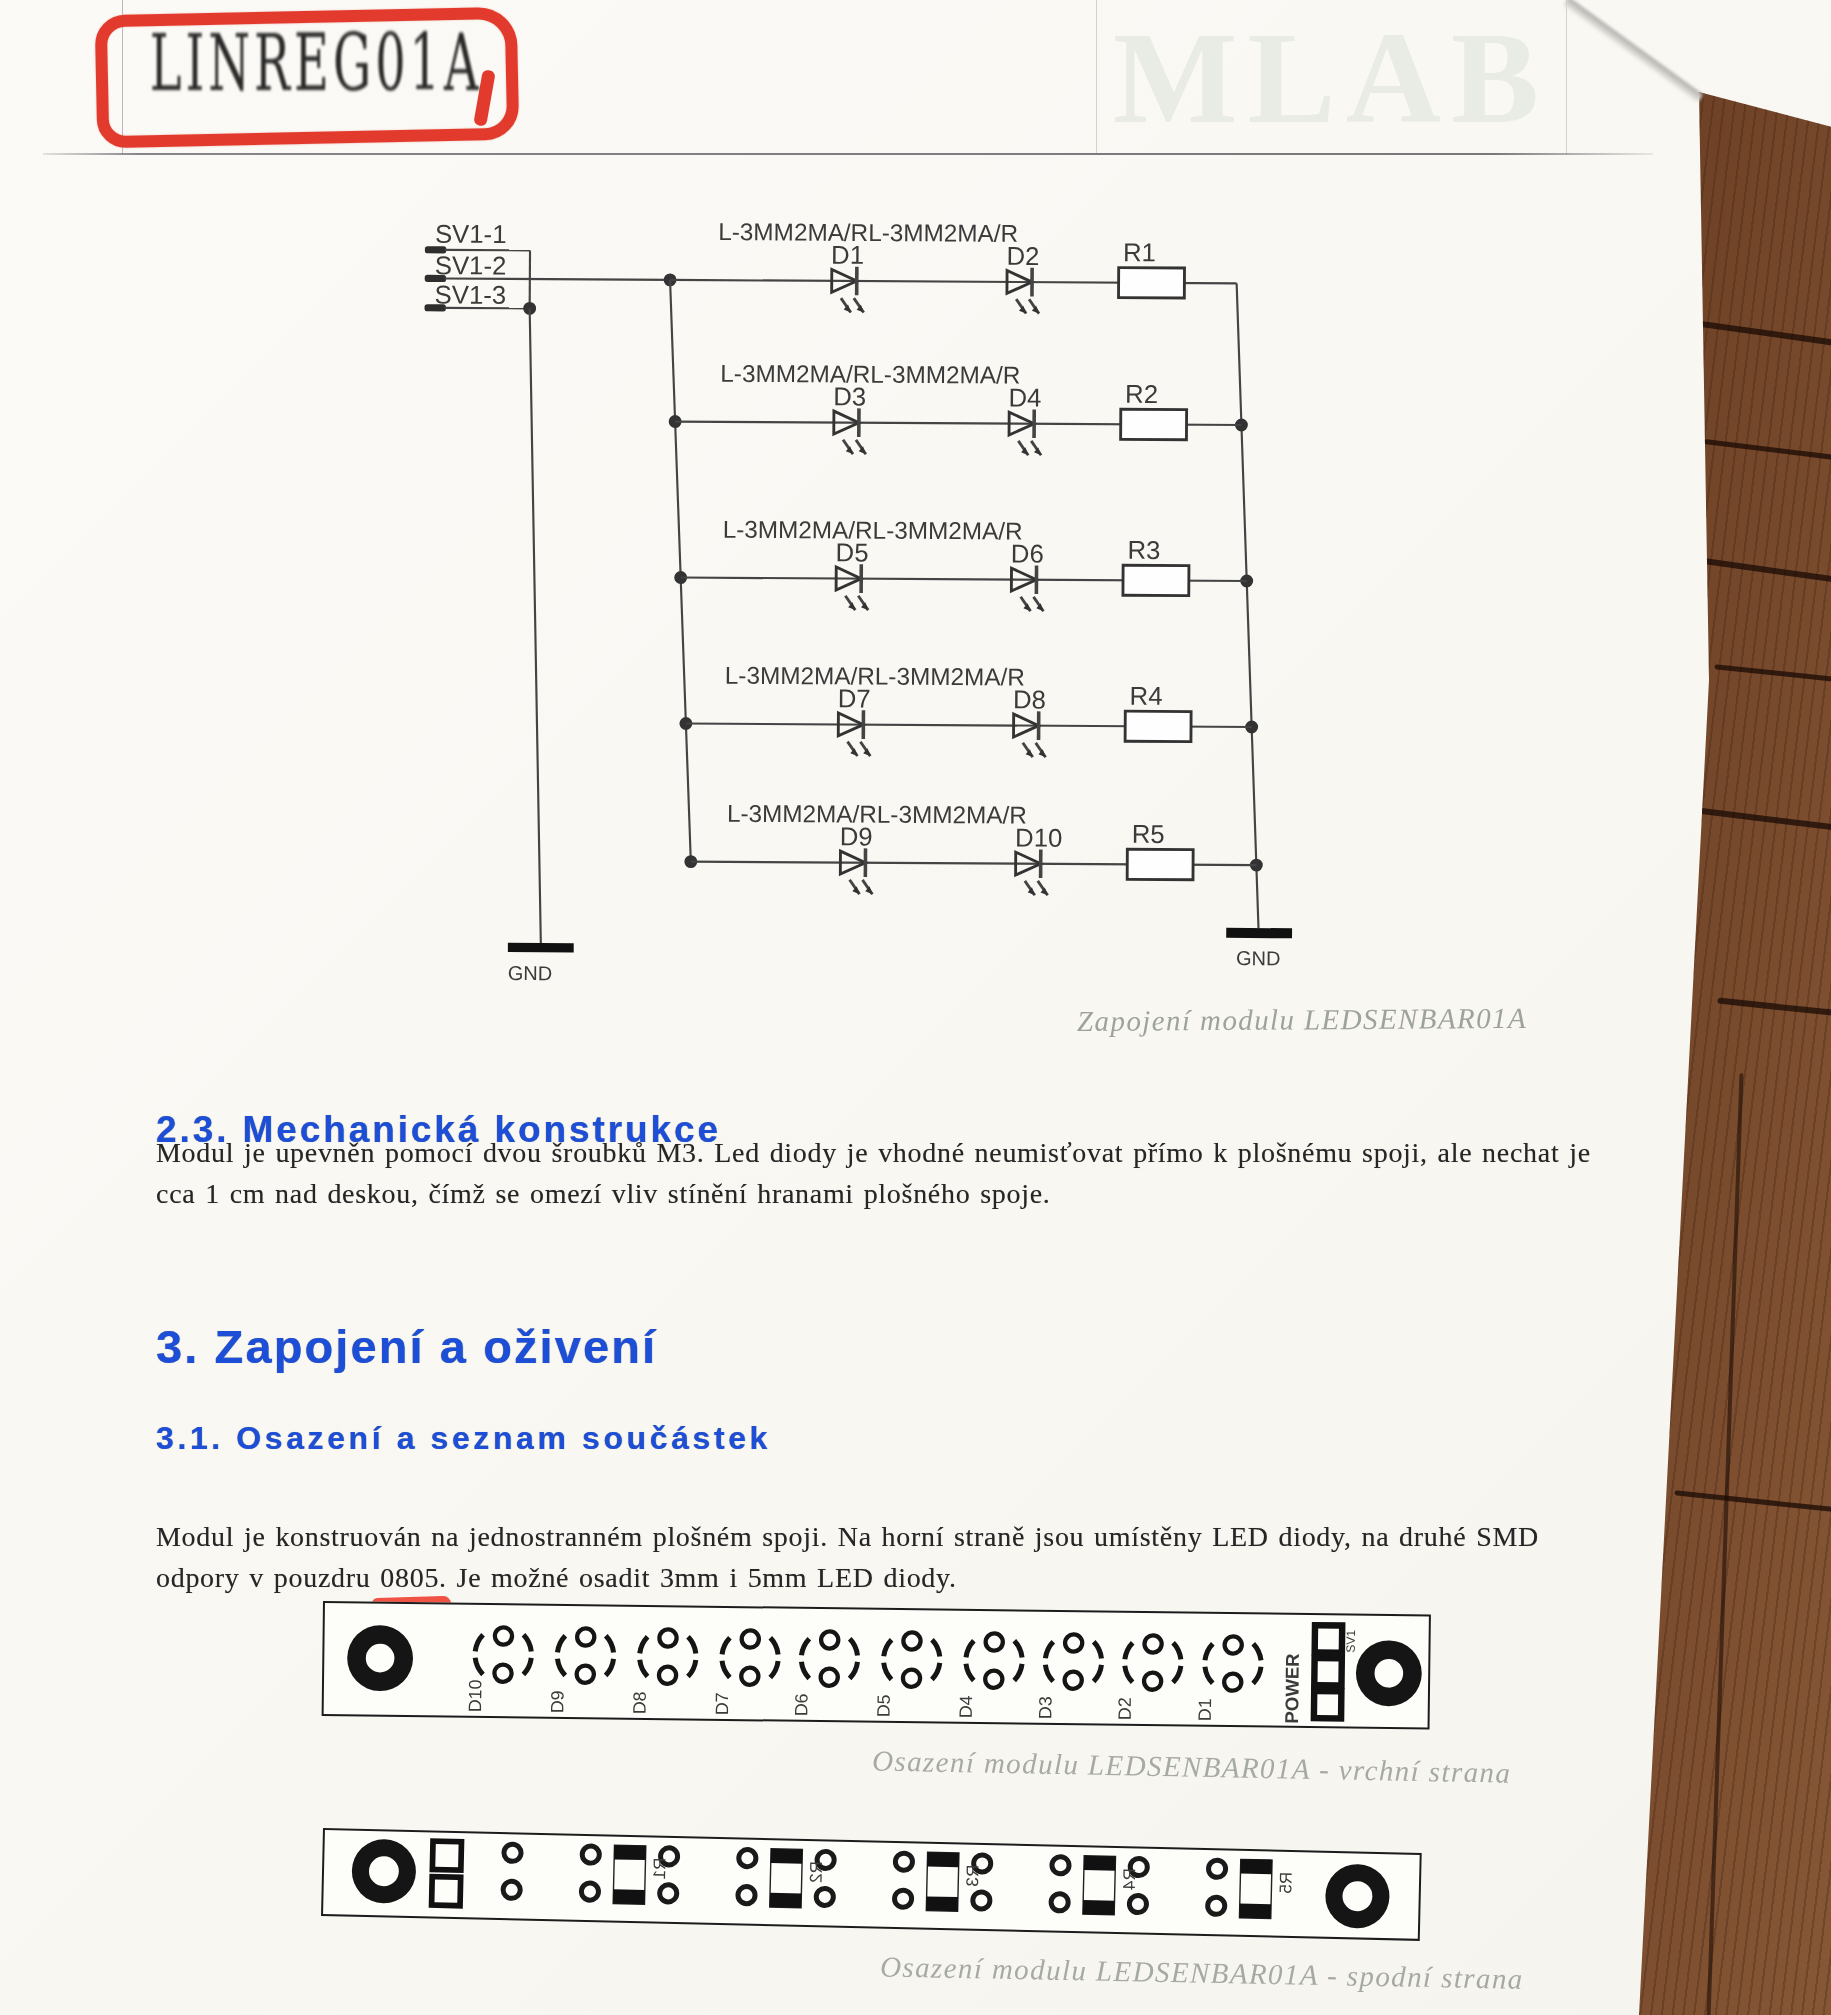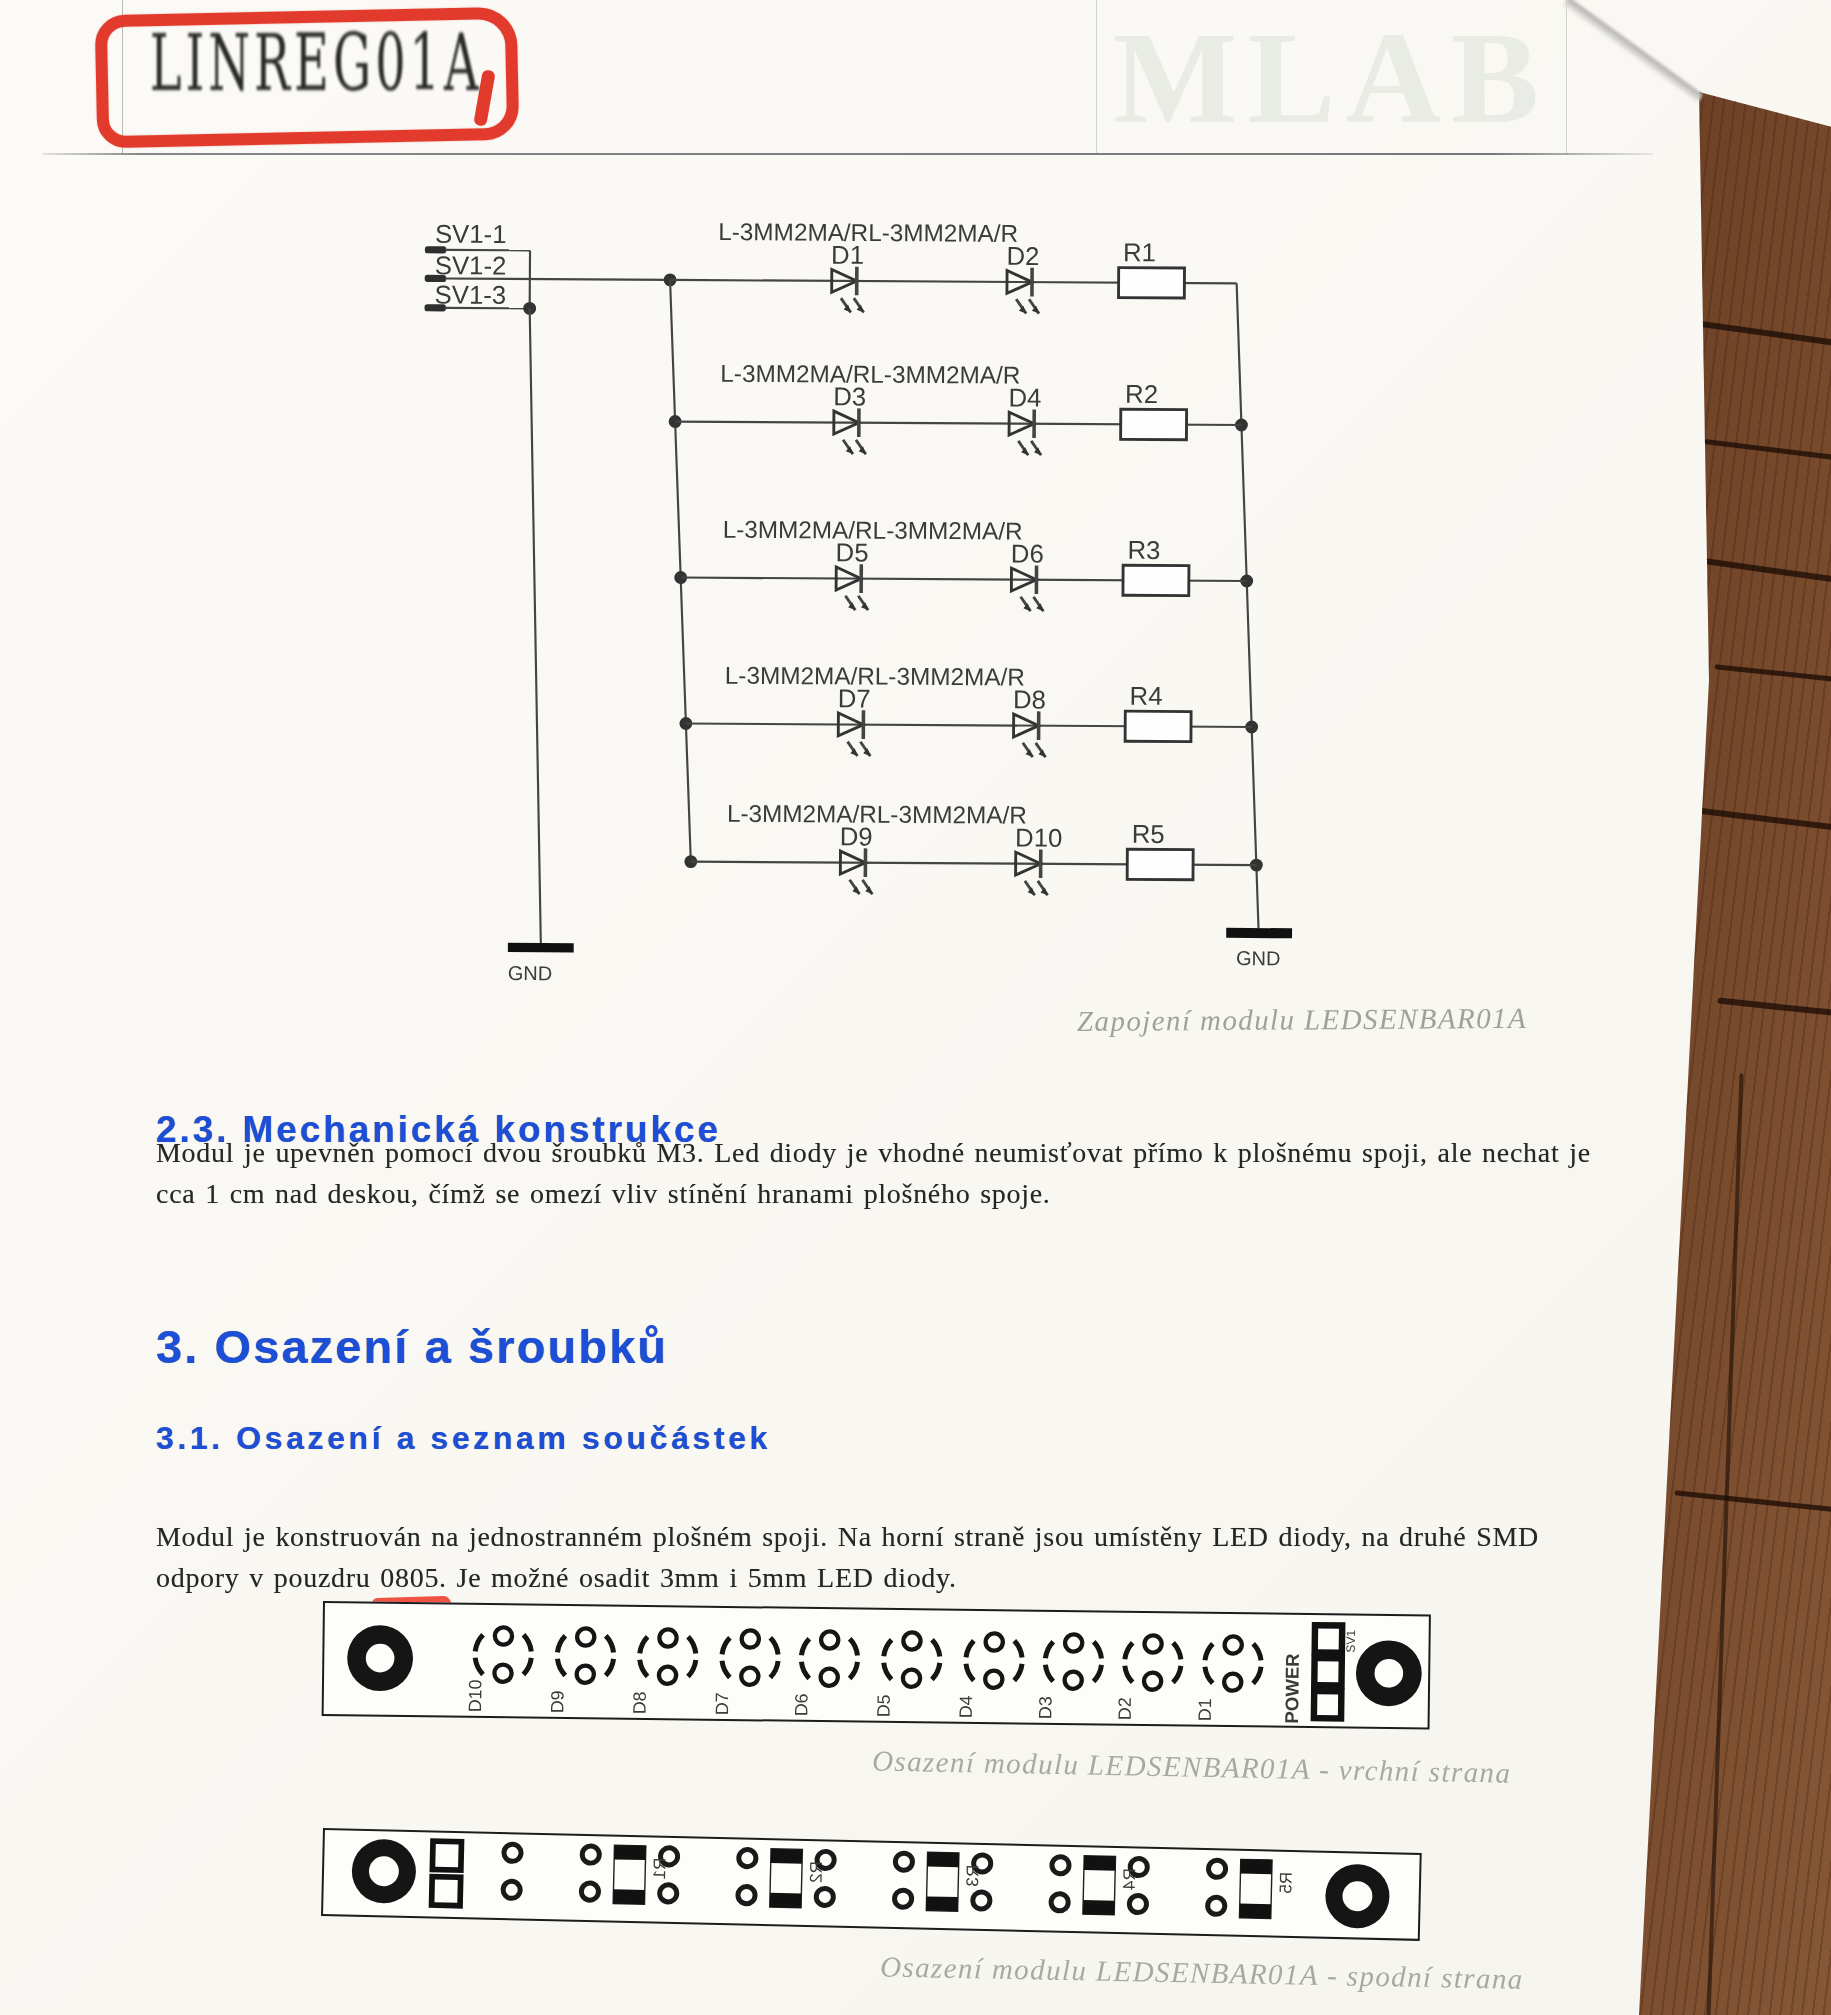--- a/index.html
+++ b/index.html
@@ -199,21 +199,21 @@
 <div class="abs sch-caption">Zapojení modulu LEDSENBAR01A</div>
 
 <div class="abs h-l2 h23">
   <span>2.3.</span>
   <span>Mechanická konstrukce</span>
 </div>
 <div class="abs para para1">Modul je upevněn pomocí dvou šroubků M3. Led diody je vhodné neumisťovat přímo k plošnému spoji, ale nechat je cca 1 cm nad deskou, čímž se omezí vliv stínění hranami plošného spoje.</div>
 
 <div class="abs h-l2 h3">
   <span>3.</span>
-  <span>Osazení a šroubků</span>
+  <span>Zapojení a oživení</span>
 </div>
 
 <div class="abs h-l2 h31">
   <span>3.1.</span>
   <span>Osazení a seznam součástek</span>
 </div>
 <div class="abs para para2">
   <span>Modul je konstruován na jednostranném plošném spoji. Na horní straně jsou umístěny LED diody, na druhé SMD odpory v pouzdru </span><span class="red-mark">0805.</span><span> Je možné osadit 3mm i 5mm LED diody.</span>
 </div>
 

